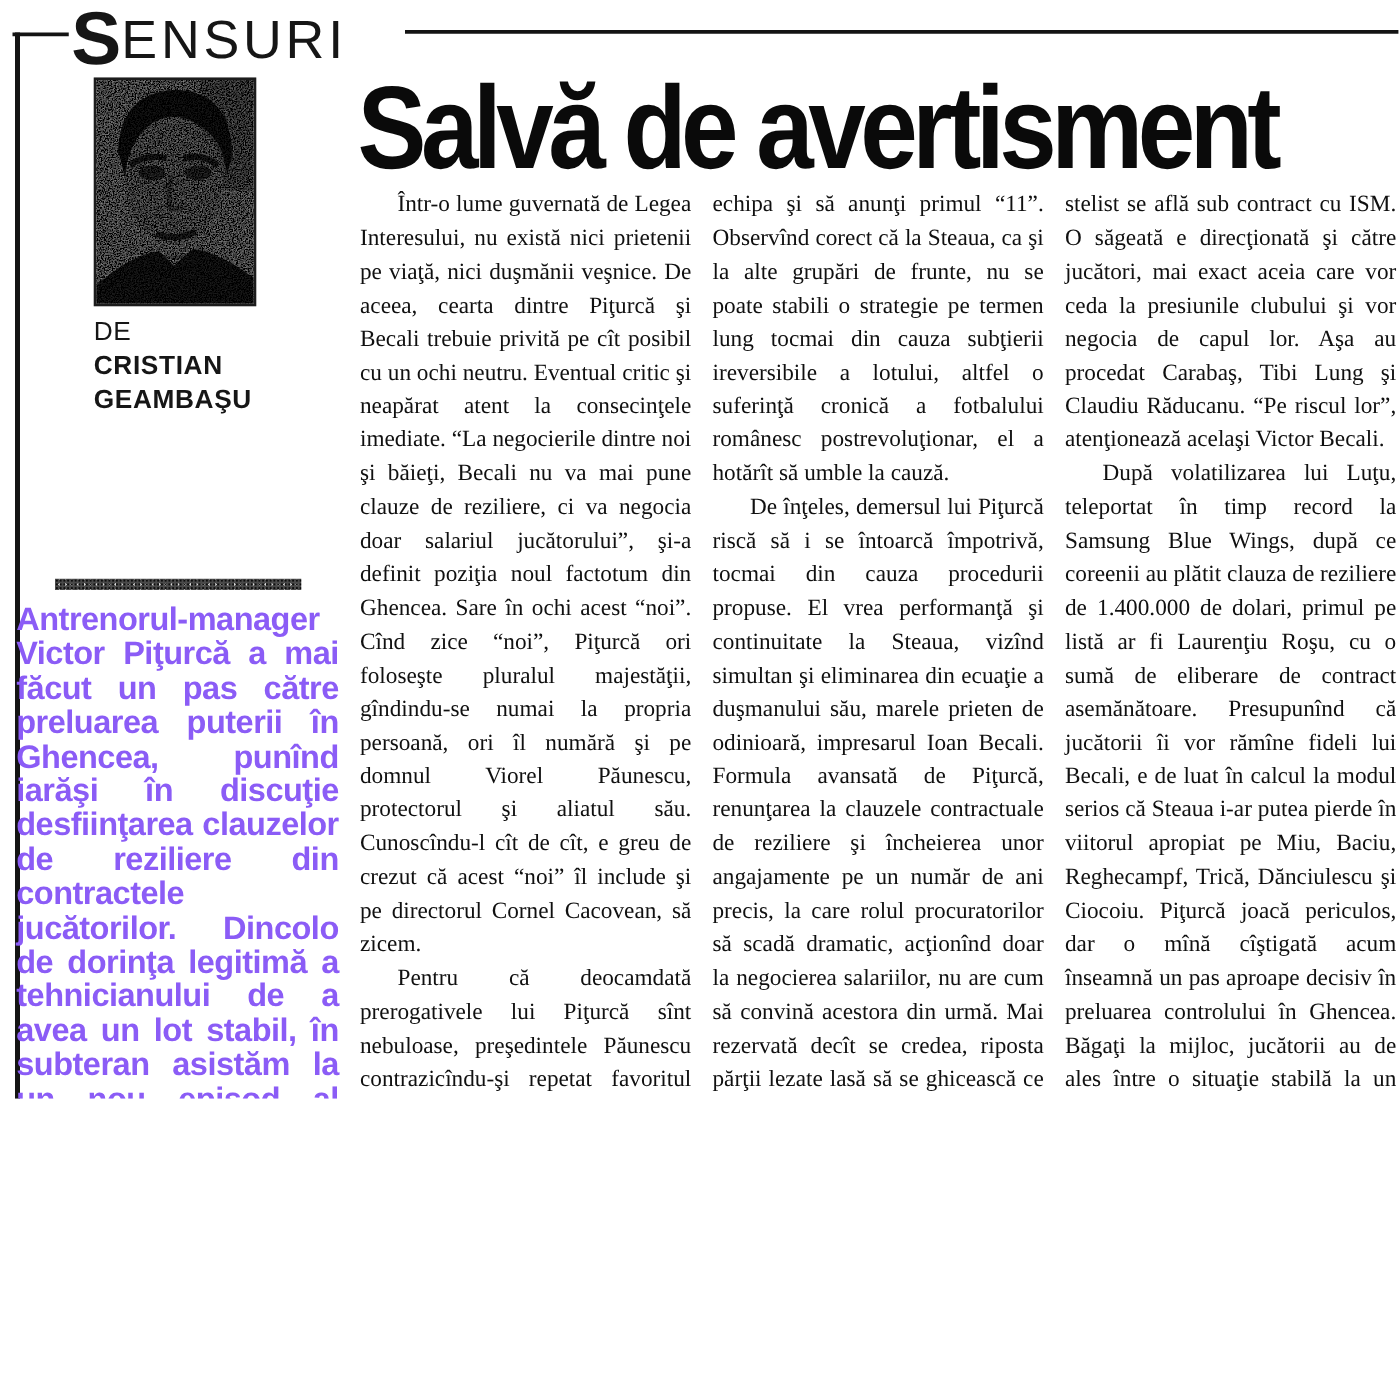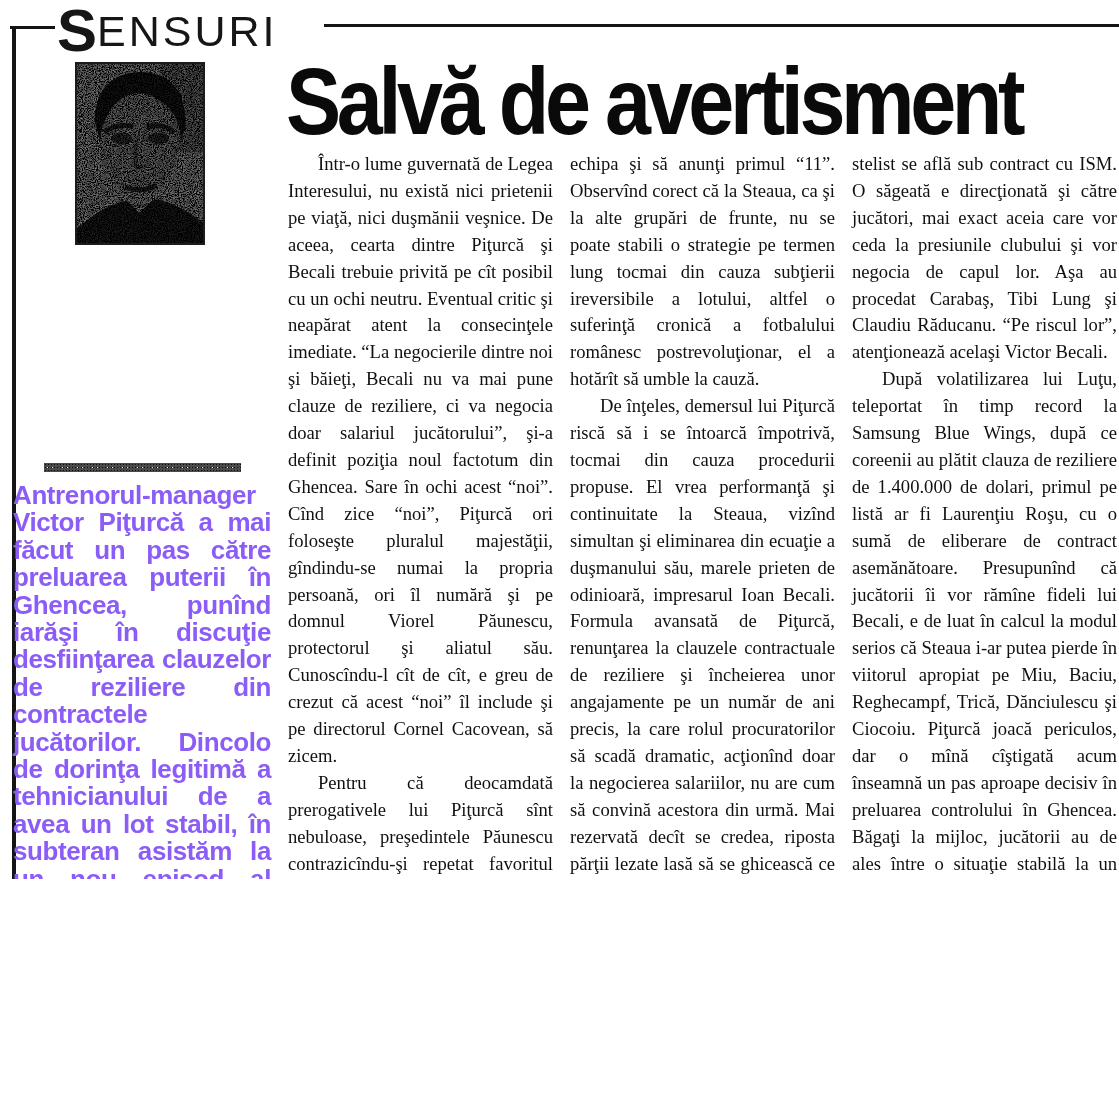--- a/index.html
+++ b/index.html
@@ -160,20 +160,25 @@
         <ellipse cx="84" cy="76" rx="11" ry="6" fill="#4d4d4d"></ellipse>
         <path d="M62 78 Q58 98 62 106 L72 104" stroke="#6f6f6f" stroke-width="4" fill="none"></path>
         <path d="M50 126 Q65 132 82 124" stroke="#3f3f3f" stroke-width="5" fill="none"></path>
         <path d="M44 140 Q65 152 88 138" stroke="#8a8a8a" stroke-width="3" fill="none"></path>
 
         <path d="M0 183 L0 168 Q30 142 52 140 L64 152 L80 138 Q104 142 130 162 L130 183 Z" fill="#343434"></path>
       </g>
     </svg>
   </div>
 
+  <div class="byline">
+    <div class="de">DE</div>
+    <div class="nm">CRISTIAN</div>
+    <div class="nm">GEAMBAŞU</div>
+  </div>
 
   <div class="halftone-bar bar-top"></div>
   <div class="halftone-bar bar-bottom"></div>
 
   <div class="lede">Antrenorul-manager Victor Piţurcă a mai făcut un pas către preluarea puterii în Ghencea, punînd iarăşi în discuţie desfiinţarea clauzelor de reziliere din contractele jucătorilor. Dincolo de dorinţa legitimă a tehnicianului de a avea un lot stabil, în subteran asistăm la un nou episod al războiului cu impresarul Ioan Becali</div>
 
   <h1 class="headline">Salvă de avertisment</h1>
 
   <div class="body-columns">
     <p>Într-o lume guvernată de Legea Interesului, nu există nici prietenii pe viaţă, nici duşmănii veşnice. De aceea, cearta dintre Piţurcă şi Becali trebuie privită pe cît posibil cu un ochi neutru. Eventual critic şi neapărat atent la consecinţele imediate. “La negocierile dintre noi şi băieţi, Becali nu va mai pune clauze de reziliere, ci va negocia doar salariul jucătorului”, şi-a definit poziţia noul factotum din Ghencea. Sare în ochi acest “noi”. Cînd zice “noi”, Piţurcă ori foloseşte pluralul majestăţii, gîndindu-se numai la propria persoană, ori îl numără şi pe domnul Viorel Păunescu, protectorul şi aliatul său. Cunoscîndu-l cît de cît, e greu de crezut că acest “noi” îl include şi pe directorul Cornel Cacovean, să zicem.</p>

